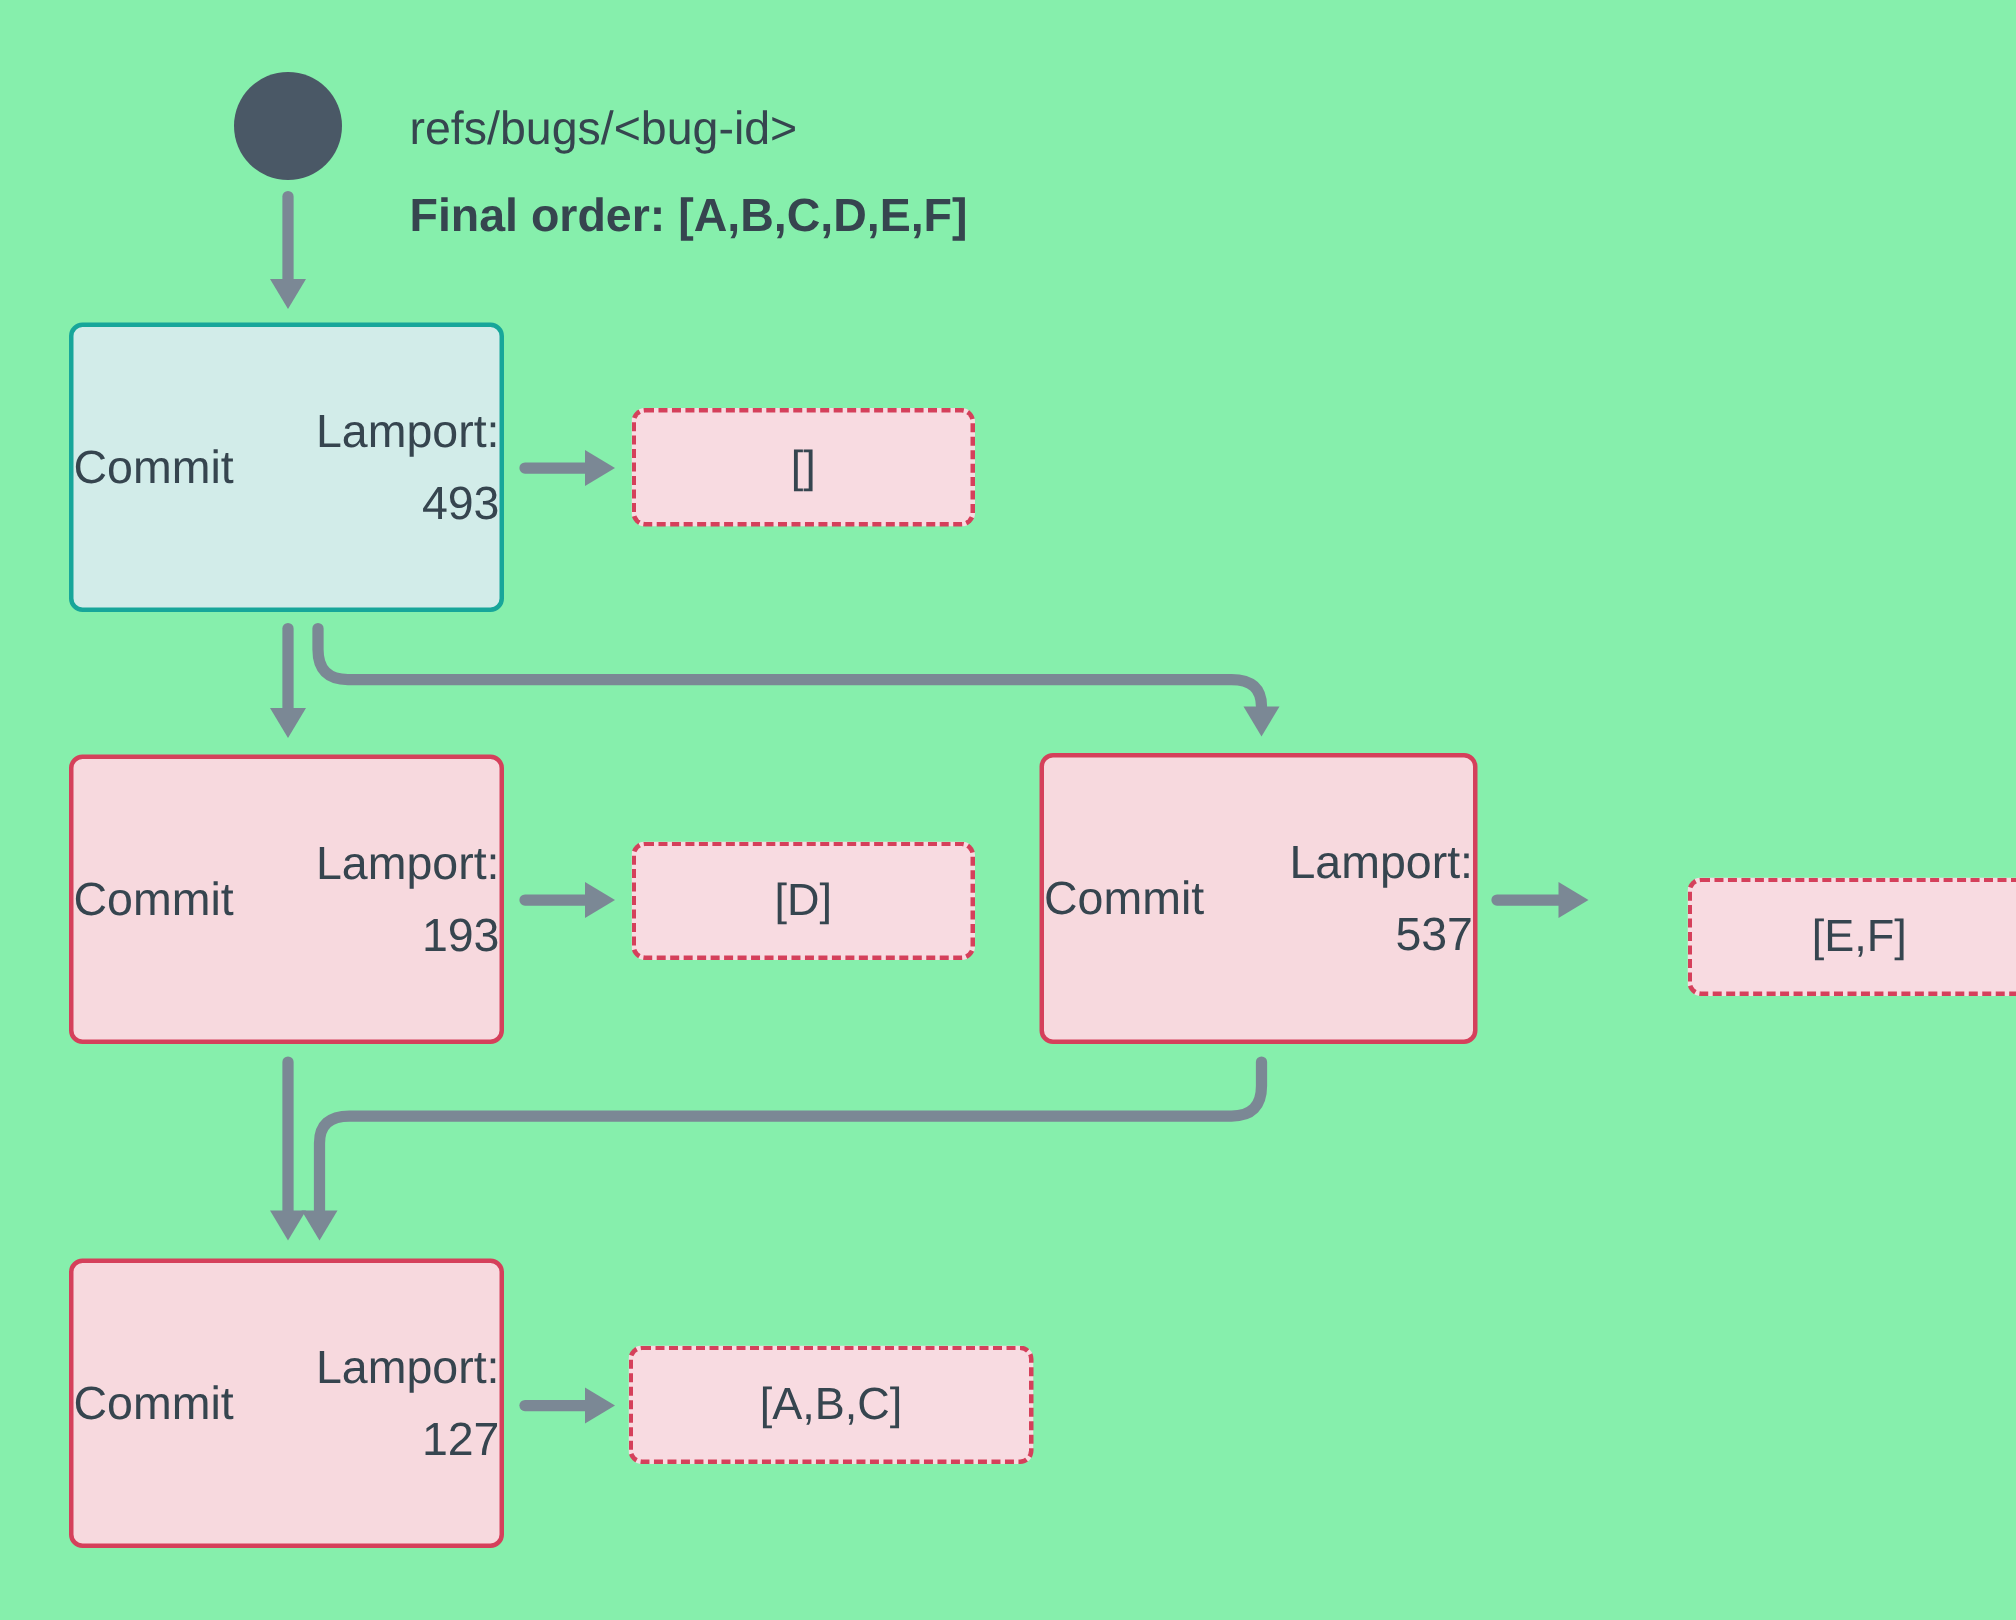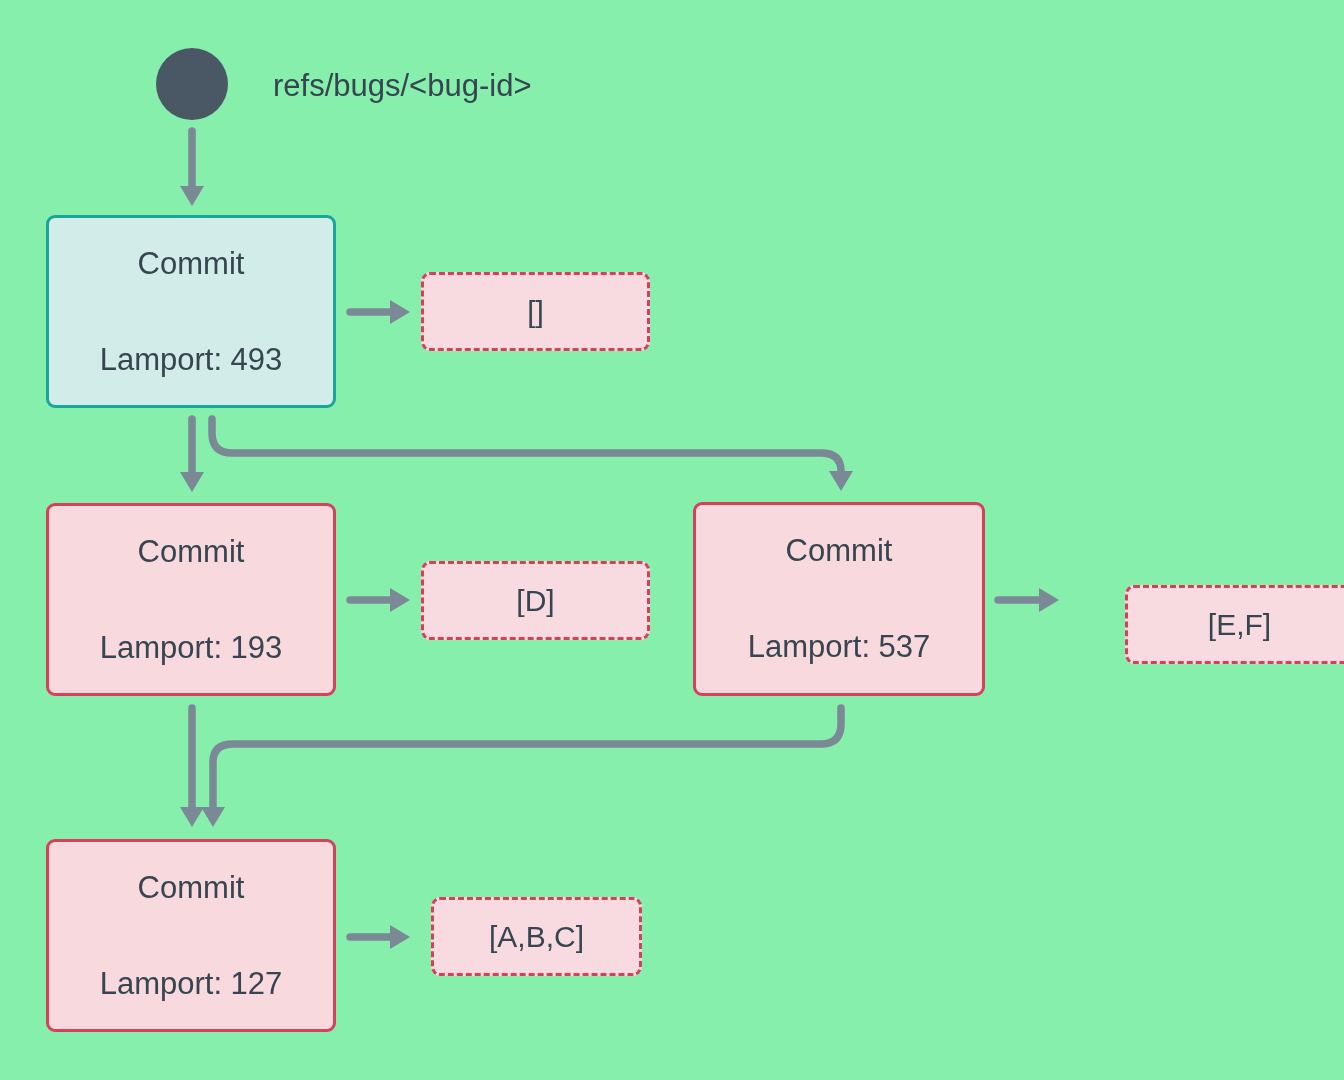--- a/index.html
+++ b/index.html
@@ -27,24 +27,24 @@
     left: 273px; top: 126px;
     font-size: 31px;
     font-weight: bold;
     color: #36454F;
   }
   .commit-box {
     position: absolute;
     box-sizing: border-box;
     border-radius: 9px;
     display: flex;
-    flex-direction: column;
+    flex-direction: row;
     align-items: center;
     justify-content: center;
-    text-align: center;
+    text-align: right;
     font-size: 31px;
     line-height: 48px;
     color: #36454F;
     gap: 48px;
   }
   .commit-box.head {
     background: #D2ECE9;
     border: 3.5px solid #17A69A;
   }
   .commit-box.normal {
@@ -63,21 +63,21 @@
     font-size: 30px;
     color: #36454F;
   }
   #node-864 { left: 46px;  top: 215px; width: 290px; height: 193px; }
   #node-246 { left: 46px;  top: 503px; width: 290px; height: 193px; }
   #node-537 { left: 693px; top: 502px; width: 292px; height: 194px; }
   #node-127 { left: 46px;  top: 839px; width: 290px; height: 193px; }
   #payload-864 { left: 421px;  top: 272px; width: 229px; height: 79px; }
   #payload-246 { left: 421px;  top: 561px; width: 229px; height: 79px; }
   #payload-537 { left: 1125px; top: 561px; width: 229px; height: 79px; margin-top: 24px; }
-  #payload-127 { left: 431px;  top: 897px; width: 211px; height: 79px; }
+  #payload-127 { left: 419px;  top: 897px; width: 270px; height: 79px; }
 </style>
 </head>
 <body>
 
 <div class="canvas">
 
   <svg class="wires" width="1344" height="1080" viewBox="0 0 1344 1080" xmlns="http://www.w3.org/2000/svg">
     <defs>
       <marker id="ah" markerUnits="userSpaceOnUse" markerWidth="24" markerHeight="28" refX="1" refY="14" orient="auto">
         <path d="M1,2 L21,14 L1,26 Z" fill="#7B8895"></path>
@@ -93,20 +93,21 @@
       <path d="M212,419 L212,433 Q212,453 232,453 L821,453 Q841,453 841,471" marker-end="url(#ah)"></path>
       <path d="M350,600 L390,600" marker-end="url(#ah)"></path>
       <path d="M998,600 L1039,600" marker-end="url(#ah)"></path>
       <path d="M192,708 L192,807" marker-end="url(#ah)"></path>
       <path d="M841,708 L841,724 Q841,744 821,744 L233,744 Q213,744 213,762 L213,807" marker-end="url(#ah)"></path>
       <path d="M350,937 L390,937" marker-end="url(#ah)"></path>
     </g>
   </svg>
 
   <div class="ref-label">refs/bugs/&lt;bug-id&gt;</div>
+  <div class="final-order">Final order: [A,B,C,D,E,F]</div>
 
   <div id="node-864" class="commit-box head">
     <div>Commit</div>
     <div>Lamport: 493</div>
   </div>
   <div id="payload-864" class="payload-box">
     <span>[]</span>
   </div>
 
   <div id="node-246" class="commit-box normal">

